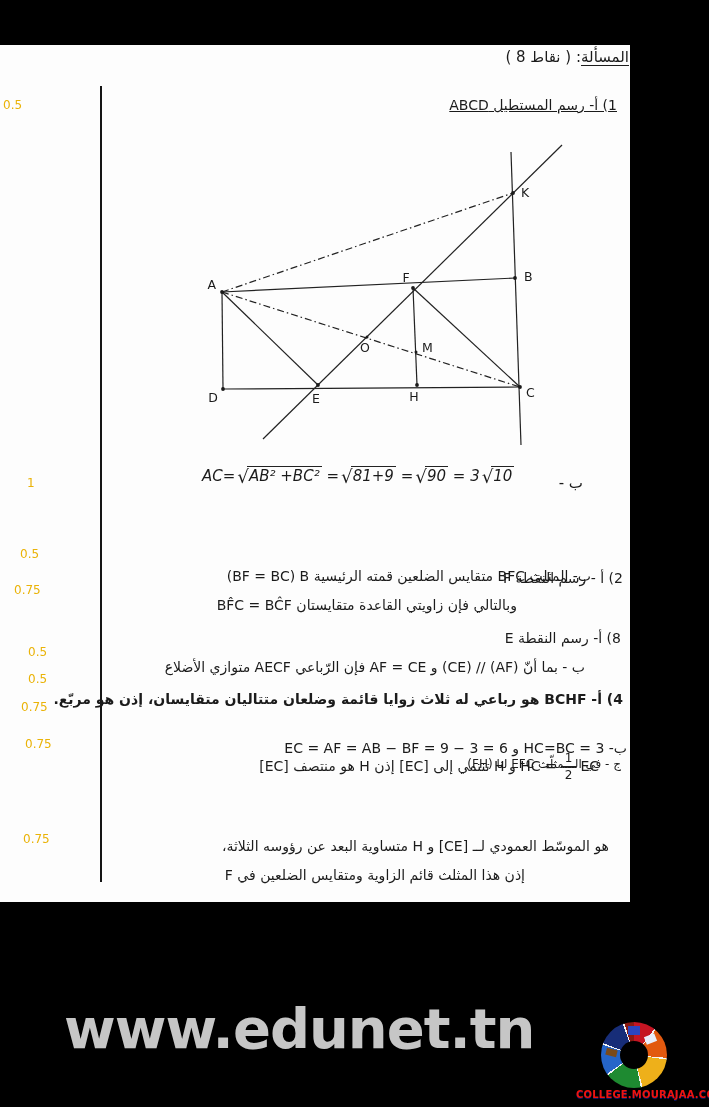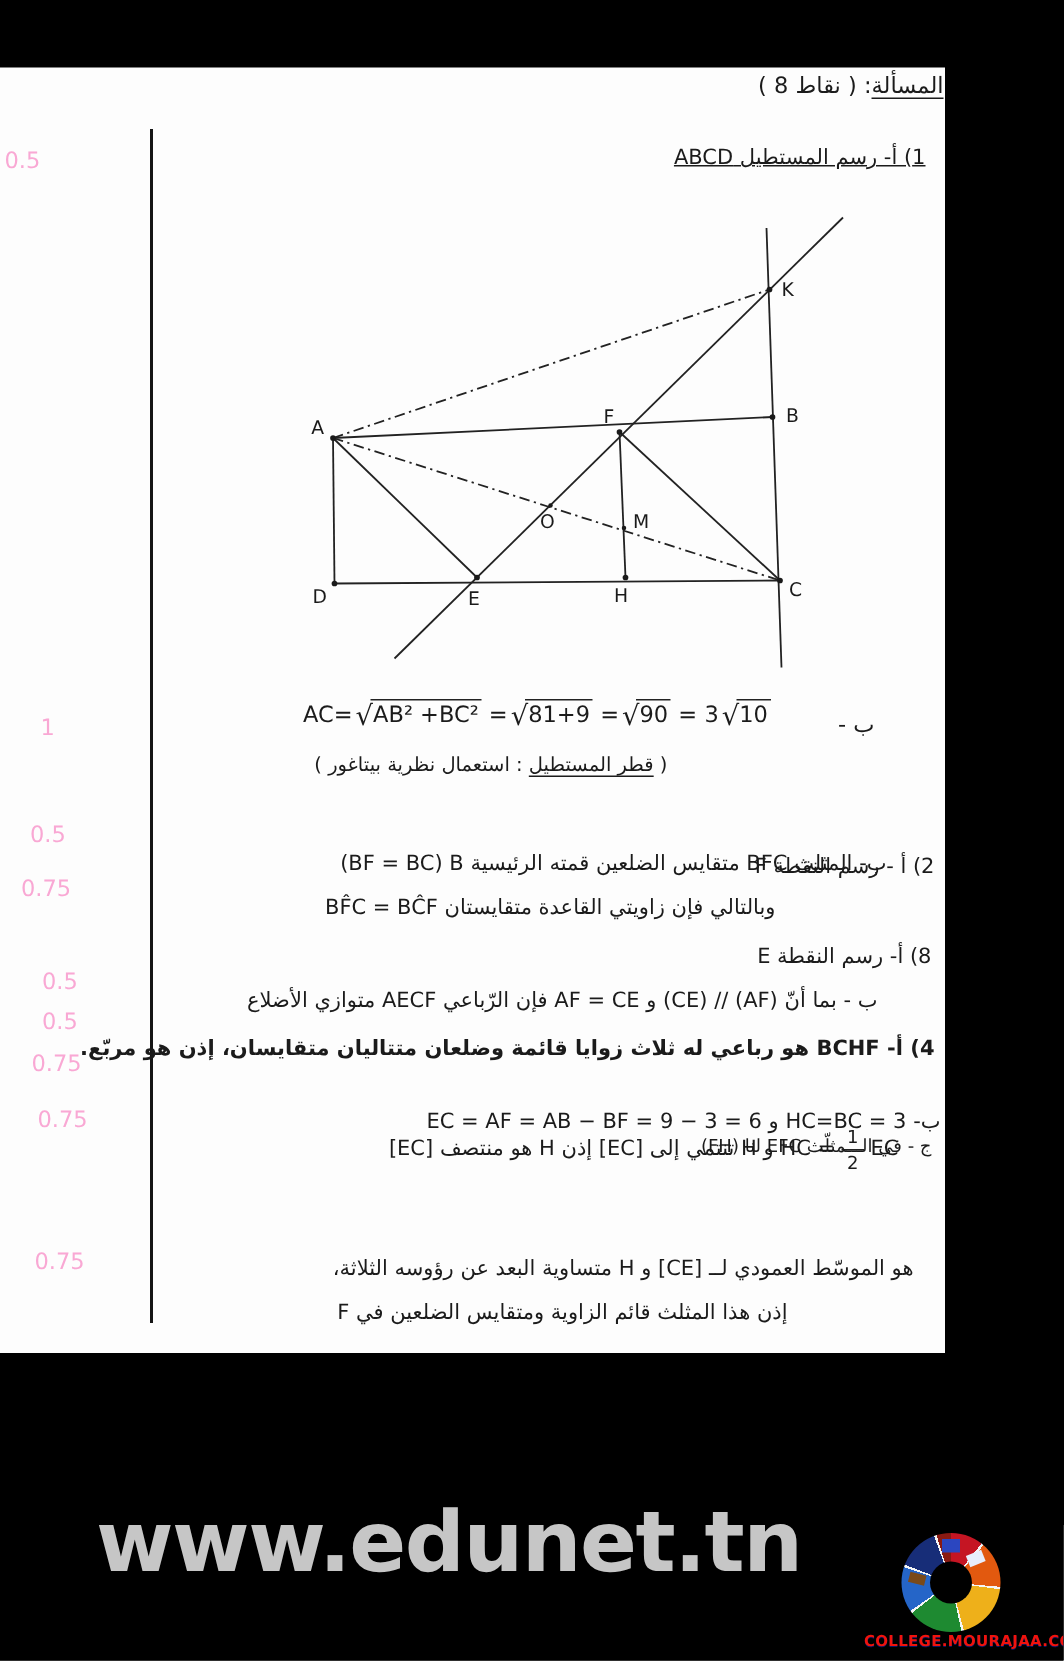--- a/index.html
+++ b/index.html
@@ -3,22 +3,22 @@
 <meta charset="utf-8">
 <style>
   html,body{margin:0;padding:0;background:#000;}
   #canvas{position:relative;width:709px;height:1107px;background:#000;overflow:hidden;
           font-family:"DejaVu Sans",sans-serif;color:#1b1b1b;}
   .page{position:absolute;left:0;top:45px;width:630px;height:857px;background:#fdfdfd;}
   .line{position:absolute;direction:rtl;white-space:nowrap;font-size:14px;color:#1b1b1b;}
   .ltr{direction:ltr;unicode-bidi:embed;}
   .u{text-decoration:underline;text-underline-offset:3px;}
   .marginline{position:absolute;left:100px;top:86px;width:2px;height:796px;background:#151515;}
-  .mark{position:absolute;font-size:15px;color:#f9a8d4;}
-  .formula{position:absolute;direction:ltr;white-space:nowrap;font-size:15px;color:#1b1b1b;}
+  .mark{position:absolute;font-size:12px;color:#eab308;}
+  .formula{position:absolute;direction:ltr;white-space:nowrap;font-size:15px;color:#1b1b1b;font-style:italic;}
   .rt{display:inline-block;font-size:1.22em;line-height:1;vertical-align:-2px;margin:0 -2px 0 2px;}
   .rad{display:inline-block;border-top:1.3px solid #222;padding:0 2px;line-height:1.2;}
   .frac{display:inline-block;vertical-align:middle;text-align:center;font-size:12px;line-height:1;margin:0 4px;}
   .frac .num{display:block;border-bottom:1.2px solid #222;padding:0 4px 2px;}
   .frac .den{display:block;padding-top:2px;}
   .watermark{position:absolute;left:64px;top:996px;font-size:56px;font-weight:bold;
              color:#c6c6c6;letter-spacing:-1px;white-space:nowrap;}
   .logo{position:absolute;left:601px;top:1022px;width:66px;height:66px;border-radius:50%;
         background:conic-gradient(from 0deg,
           #c51523 0 38deg,#f5f5f5 38deg 41deg,
@@ -99,23 +99,20 @@
   </svg>
 
   <div class="line" style="right:126px;top:474px;font-size:15px;">ب -</div>
   <div class="formula" style="left:202px;top:466px;">
     <span>AC=</span><span class="rt">√</span><span class="rad">AB² +BC²</span>
     <span>=</span><span class="rt">√</span><span class="rad">81+9</span>
     <span>=</span><span class="rt">√</span><span class="rad">90</span>
     <span>=</span>
     <span>3</span><span class="rt">√</span><span class="rad">10</span>
   </div>
-  <div class="line" style="right:264px;top:503px;font-size:13px;">
-    <span>( </span><span class="u">قطر المستطيل</span><span> : استعمال نظرية بيتاغور )</span>
-  </div>
 
   <div class="line" style="right:86px;top:538px;margin-top:32px;">2) أ - رسم النقطة F</div>
   <div class="line" style="right:118px;top:568px;">ب- المثلث BFC متقايس الضلعين قمته الرئيسية B‏ (BF = BC)</div>
   <div class="line" style="right:192px;top:597px;">وبالتالي فإن زاويتي القاعدة متقايستان  BF̂C  =  BĈF</div>
 
   <div class="line" style="right:88px;top:630px;">8) أ- رسم النقطة E</div>
   <div class="line" style="right:124px;top:659px;">ب - بما أنّ (AF)‏ // ‏(CE) و AF = CE فإن الرّباعي AECF متوازي الأضلاع</div>
 
   <div class="line" style="right:86px;top:691px;font-size:14px;font-weight:bold;">4) أ- BCHF هو رباعي له ثلاث زوايا قائمة وضلعان متتاليان متقايسان، إذن هو مربّع.</div>
   <div class="line" style="right:82px;top:721px;margin-top:19px;">ب- HC=BC = 3 و EC = AF = AB − BF = 9 − 3 = 6</div>

